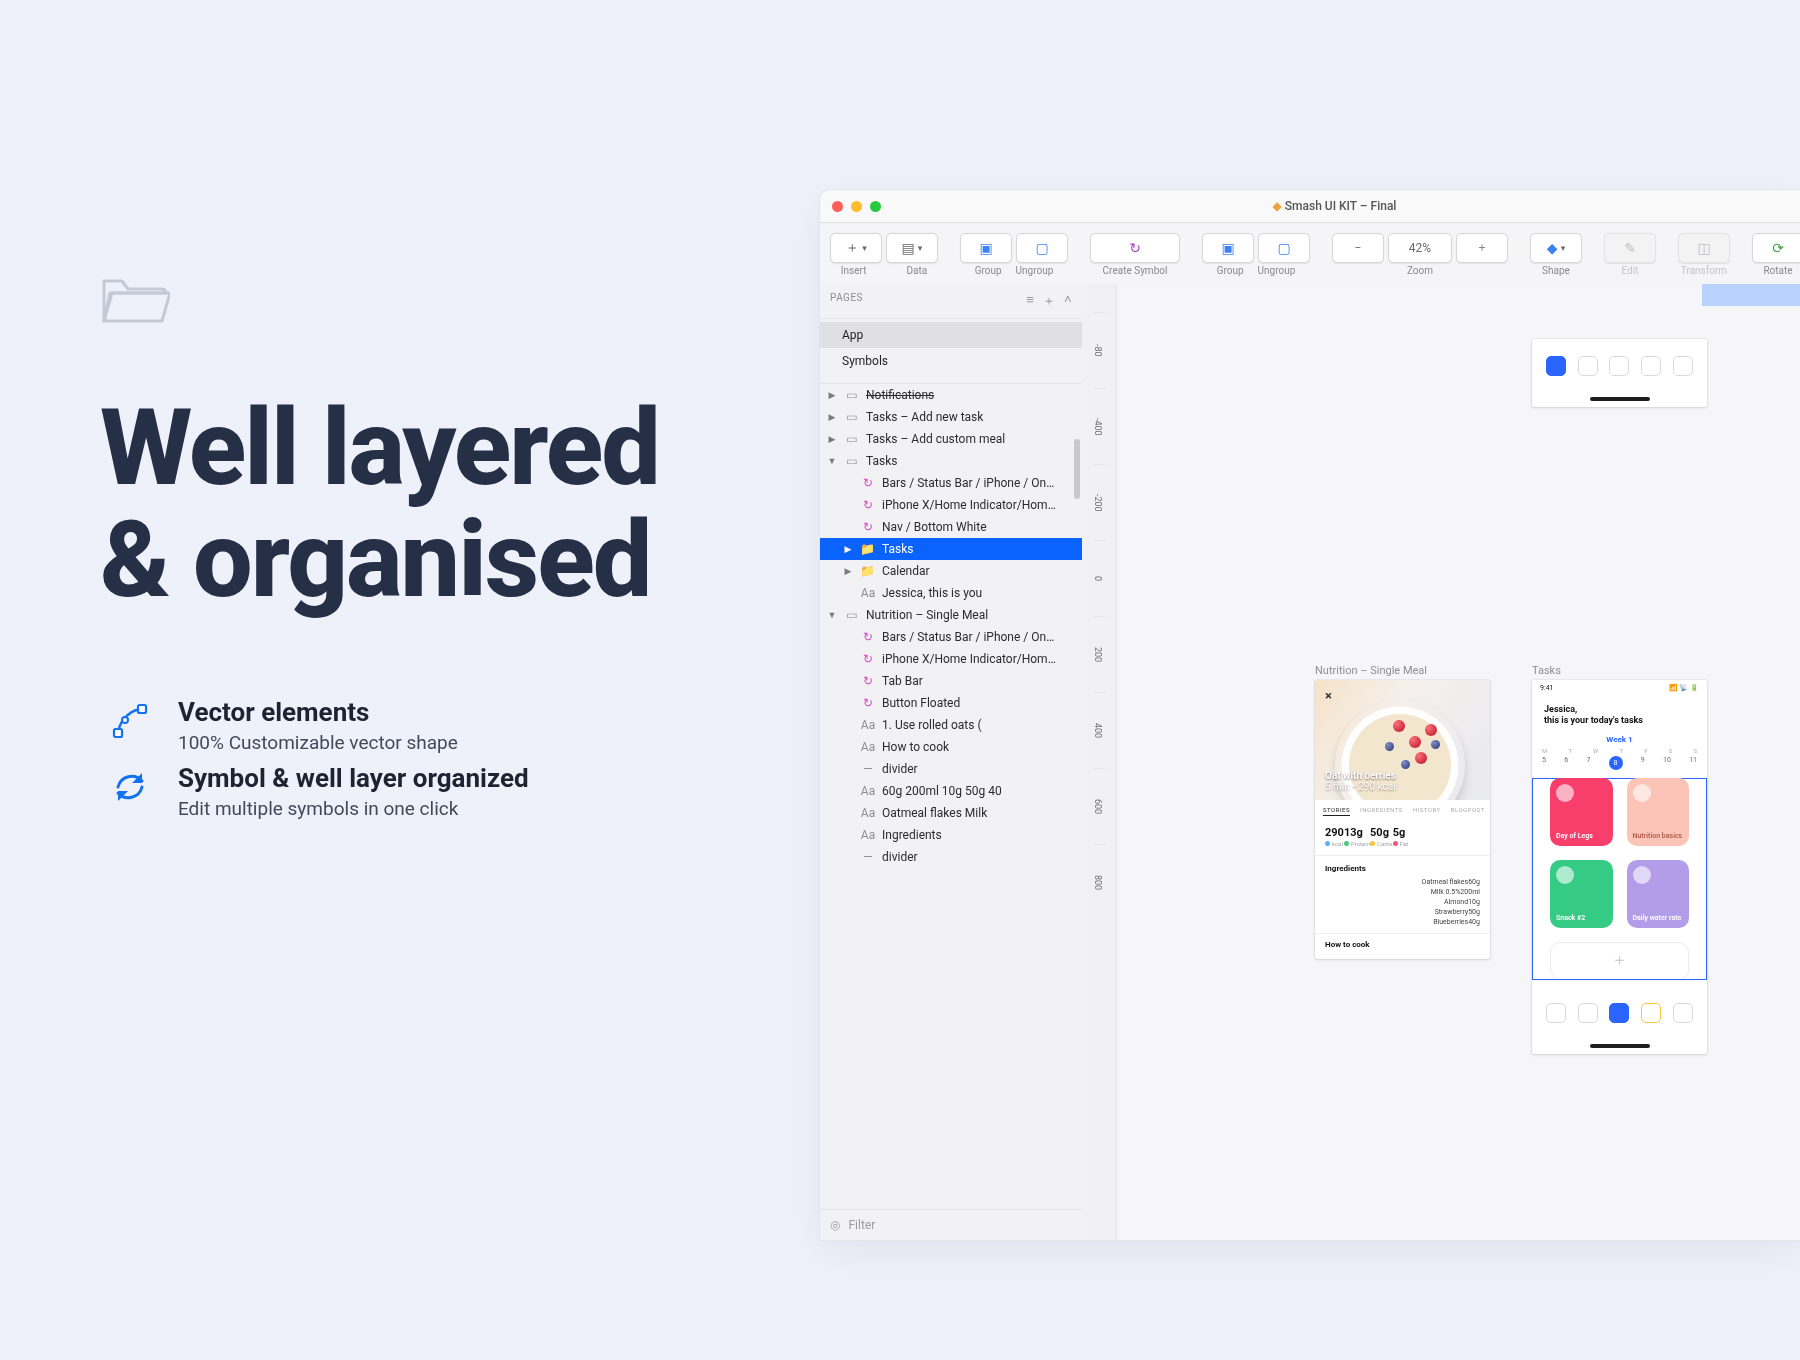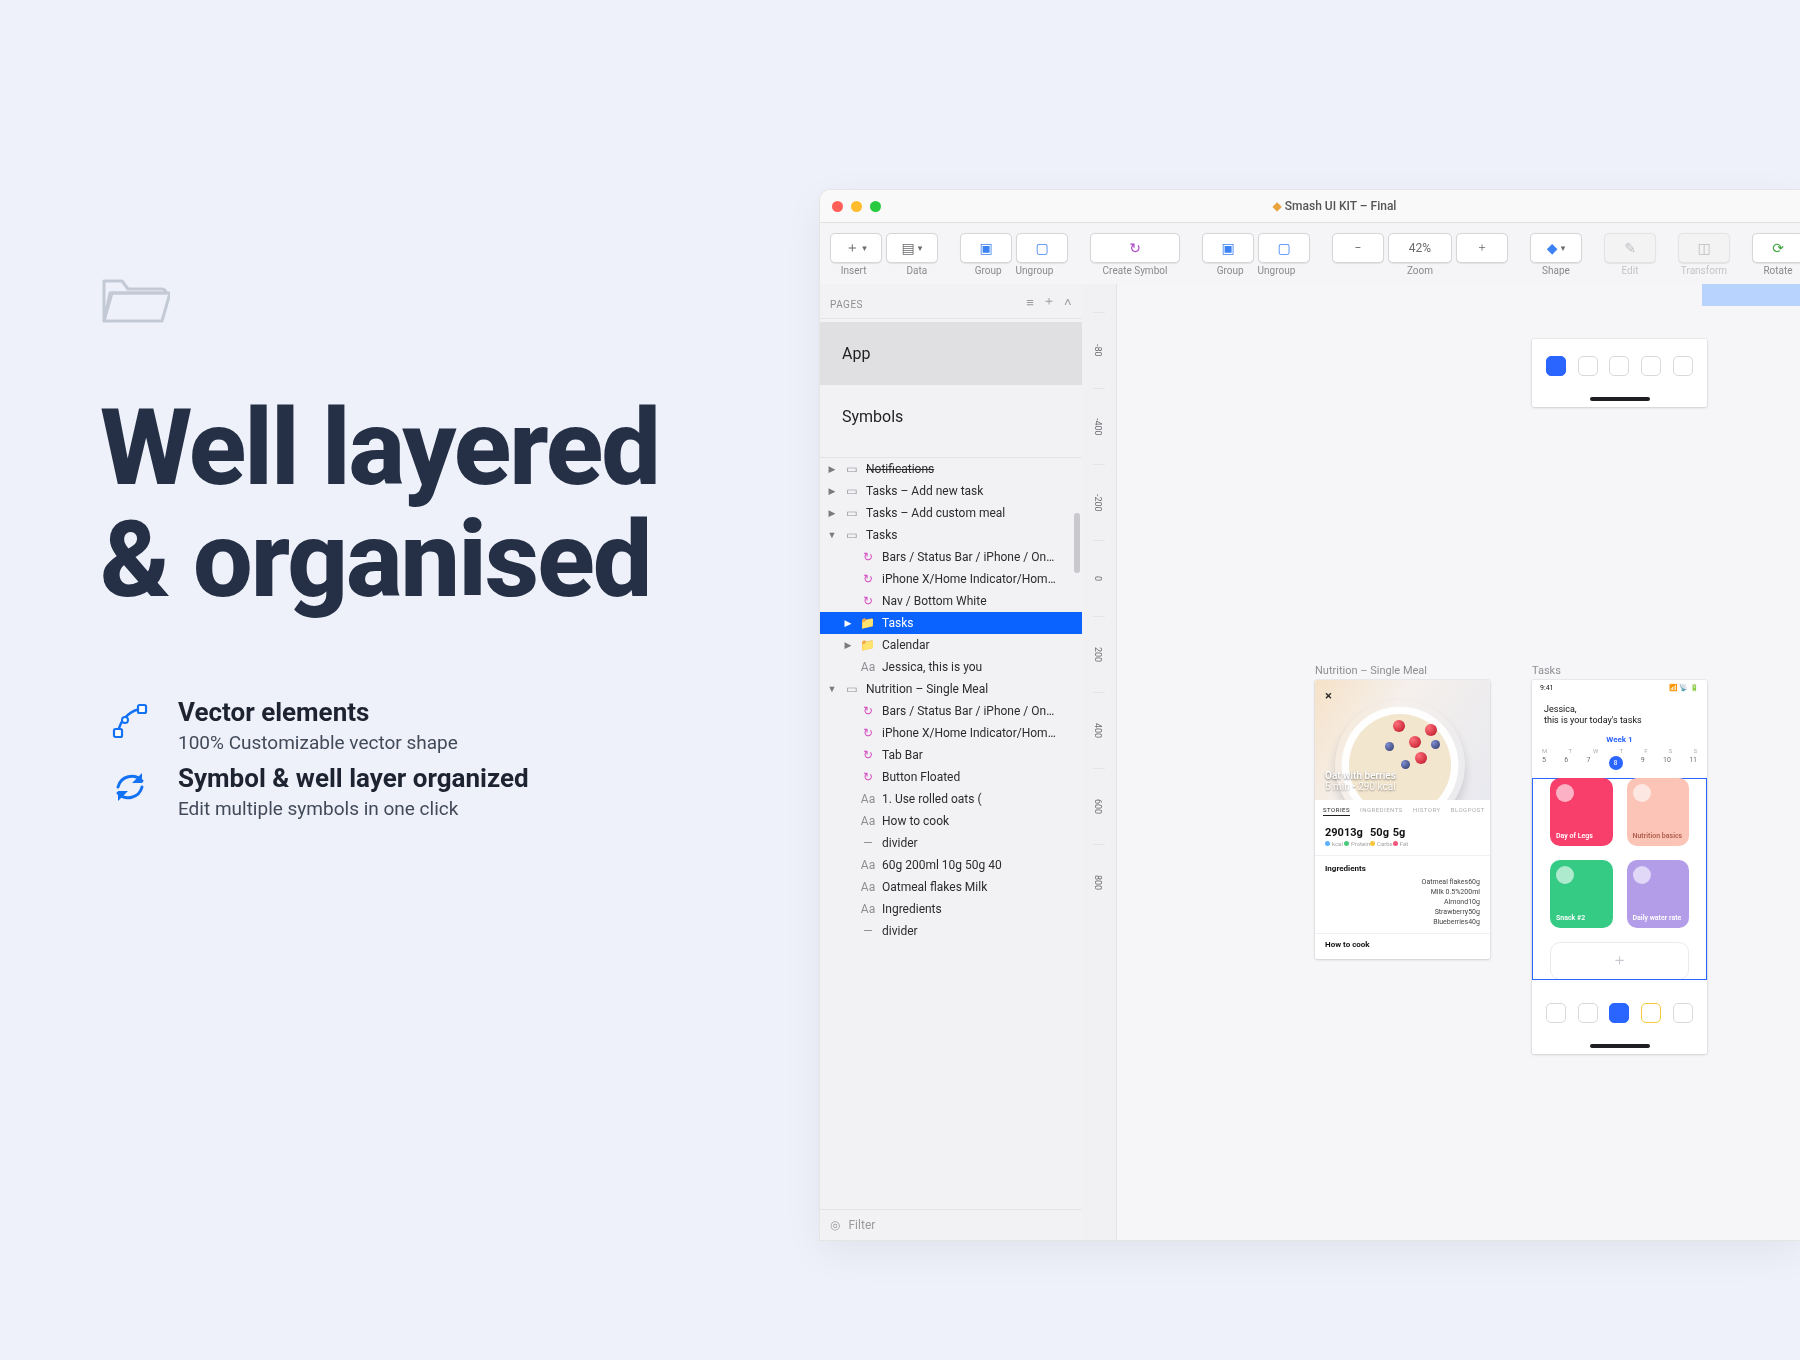--- a/index.html
+++ b/index.html
@@ -28,25 +28,25 @@
 .tgrp .btns{display:flex;gap:4px}
 .tbtn{height:28px;min-width:34px;padding:0 8px;background:#fff;border:1px solid #D7D7D9;border-radius:5px;display:flex;align-items:center;justify-content:center;font-size:12px;color:#6A6A6F;box-shadow:0 .5px 1px rgba(0,0,0,.08)}
 .tbtn.wide{min-width:72px}
 .tbtn .ci{font-size:14px}
 .tgrp .lbl{font-size:10px;color:#8A8A8E}
 .tbtn.pill{border-radius:5px;color:#AB47C4}
 .tbtn.lite{color:#BEBEC2;background:#F3F3F4;border-color:#E4E4E6}
 .tbtn.green{color:#3EA53E}
 
 .side{position:absolute;left:0;top:94px;bottom:0;width:262px;background:#F2F2F4;border-right:1px solid #E2E2E4;display:flex;flex-direction:column}
-.phead{display:flex;align-items:flex-end;padding:8px 10px;font-size:10px;letter-spacing:.5px;color:#8E8E93;border-bottom:1px solid #E6E6E8}
+.phead{display:flex;align-items:flex-start;padding:8px 10px;font-size:10px;letter-spacing:.5px;color:#8E8E93;border-bottom:1px solid #E6E6E8}
 .phead .sp{flex:1}
 .phead .ctl{font-size:13px;margin-left:8px;color:#9A9A9F}
 .plist{padding:3px 0}
-.plist .pi{padding:22px 22px;font-size:16px;color:#1F1F21}
+.plist .pi{padding:6px 22px;font-size:12px;color:#1F1F21}
 .plist .pi.sel{background:#E0E0E2}
 
 .layers{position:relative;flex:1;overflow:hidden;border-top:1px solid #E4E4E6;margin-top:6px}
 .row{height:22px;display:flex;align-items:center;padding-left:6px;font-size:12px;color:#2C2C2E;gap:6px;white-space:nowrap}
 .row .exp{width:12px;text-align:center;color:#7A7A7F;font-size:9px}
 .row .ico{width:16px;text-align:center;font-size:12px}
 .ico.art{color:#8E8E93}
 .ico.sym{color:#D54CC1}
 .ico.fold{color:#8E8E93}
 .ico.txt{color:#8E8E93}
@@ -98,21 +98,21 @@
 .macros .m .l{font-size:6px;color:#A5A5AA;margin-top:1px}
 .macros .m .dot{width:5px;height:5px;border-radius:50%;display:inline-block;margin-right:2px}
 .d1{background:#5BB0FF}.d2{background:#4BC97F}.d3{background:#F8C63B}.d4{background:#F6567B}
 .ing{padding:8px 10px 6px;border-bottom:1px solid #F0F0F2}
 .ing .h{font-size:8px;font-weight:700;color:#111;margin-bottom:4px}
 .ing .r{display:flex;justify-content:flex-end;font-size:7px;color:#444;padding:1px 0}
 .cook{padding:6px 10px 10px;font-size:8px;font-weight:700;color:#111}
 
 .tasks{width:175px}
 .status{height:12px;display:flex;justify-content:space-between;align-items:center;padding:2px 8px;font-size:7px;color:#111}
-.hdr{padding:8px 12px 4px;font-size:9px;font-weight:400;color:#111;line-height:1.25}
+.hdr{padding:8px 12px 4px;font-size:9px;font-weight:700;color:#111;line-height:1.25}
 .week{text-align:center;font-size:8px;color:#2A65FF;font-weight:700;margin:4px 0 3px}
 .days{display:flex;justify-content:space-between;padding:0 10px;font-size:6px;color:#B0B0B5}
 .dates{display:flex;justify-content:space-between;padding:2px 10px 8px;font-size:7px;color:#6E6E73}
 .dates .today{background:#2A65FF;color:#fff;width:14px;height:14px;border-radius:50%;display:flex;align-items:center;justify-content:center}
 .cards{display:grid;grid-template-columns:1fr 1fr;gap:14px;padding:0 18px}
 .tc{height:56px;border-radius:10px;padding:6px;font-size:7px;color:#fff;font-weight:600;position:relative}
 .tc .bub{width:18px;height:18px;border-radius:50%;background:rgba(255,255,255,.6);position:absolute;left:6px;top:6px}
 .tc .nm{position:absolute;left:6px;bottom:6px}
 .c-pink{background:#F83E6B}.c-peach{background:#FBC4B6;color:#B05E4C}.c-green{background:#35CB85}.c-lilac{background:#B39CE8}
 .addcard{grid-column:1/-1;height:36px;border:1px solid #EBEBEE;border-radius:10px;display:flex;align-items:center;justify-content:center;color:#CACAD0;font-size:16px}

